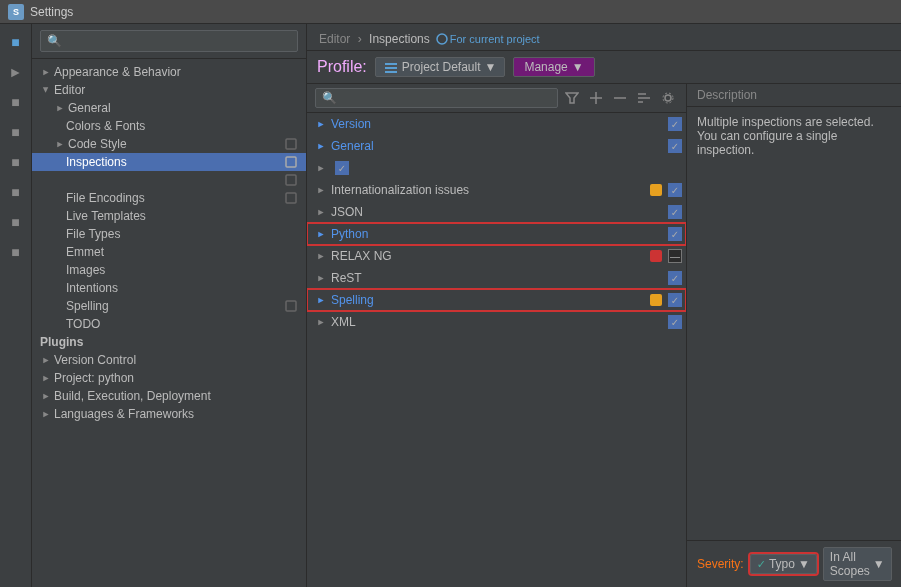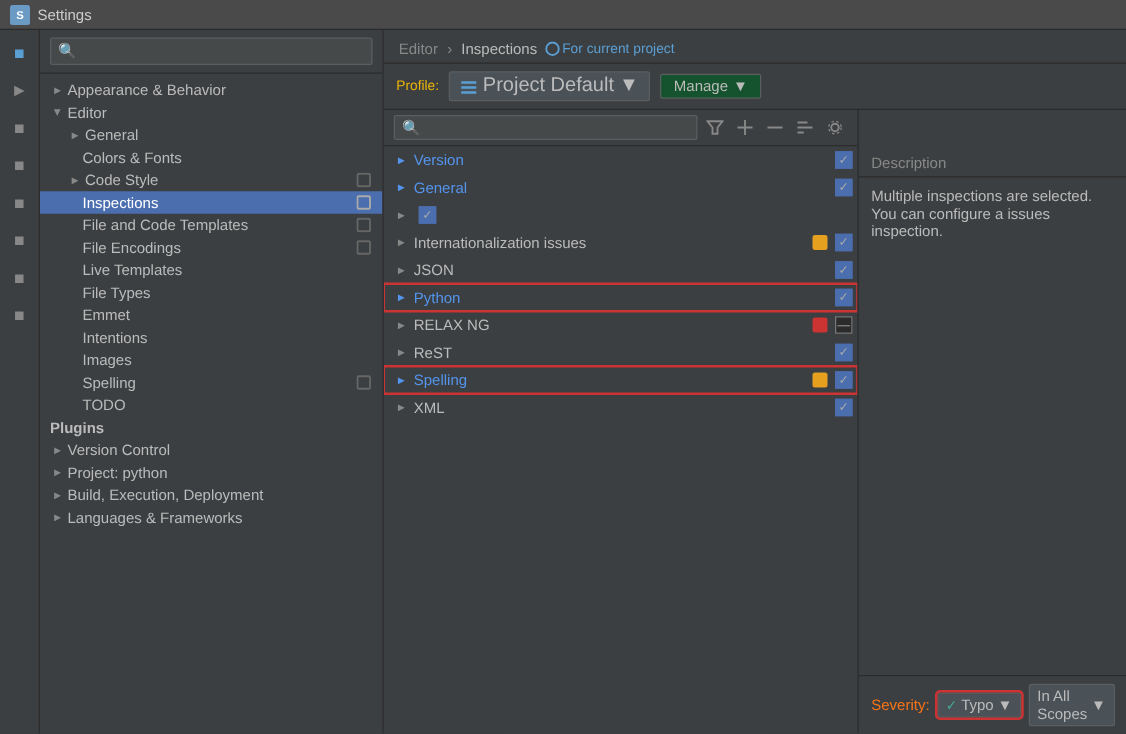--- a/index.html
+++ b/index.html
@@ -125,35 +125,35 @@
     .breadcrumb .current { color: #bbbbbb; }
     .main-toolbar {
       padding: 6px 10px;
       display: flex;
       align-items: center;
       gap: 8px;
       flex-shrink: 0;
       border-bottom: 1px solid #2b2b2b;
     }
     .profile-label {
-      color: #eab308;
-      font-size: 11px;
+      color: #f0abfc;
+      font-size: 16px;
     }
     .dropdown-btn {
       background: #4a5157;
       border: 1px solid #5a5e61;
       color: #bbbbbb;
       padding: 2px 8px;
-      font-size: 16px;
+      font-size: 12px;
       cursor: pointer;
       display: flex; align-items: center; gap: 4px;
       border-radius: 2px;
     }
     .manage-btn {
-      background: #14532d;
+      background: #701a75;
       border: 1px solid #5a5e61;
       color: #bbbbbb;
       padding: 2px 10px;
       font-size: 12px;
       cursor: pointer;
       display: flex; align-items: center; gap: 4px;
       border-radius: 2px;
       justify-content: center;
     }
     .content-area {
@@ -228,21 +228,20 @@
     .red-outline {
       outline: 2px solid #cc3333;
       outline-offset: -1px;
     }
     
     .description-panel {
       flex: 1;
       display: flex;
       flex-direction: column;
       overflow: hidden;
-      margin-top: 31px;
     }
     .description-header {
       padding: 4px 10px;
       font-size: 12px;
       color: #888;
       border-bottom: 1px solid #2b2b2b;
       flex-shrink: 0;
     }
     .description-body {
       flex: 1;
@@ -370,21 +369,20 @@
         <span class="item-label">Inspections</span>
         <div class="icon-badge">
           <svg width="12" height="12" viewBox="0 0 12 12">
               <rect x="1" y="1" width="10" height="10" rx="1" fill="none" stroke="#aaa" stroke-width="1.5"></rect>
             </svg>
         </div>
       </div>
 
       <div class="tree-item">
         <div class="indent" style="width:26px"></div>
-        <span class="item-label">File and Code Templates</span>
         <div class="icon-badge">
           <svg width="12" height="12" viewBox="0 0 12 12">
               <rect x="1" y="1" width="10" height="10" rx="1" fill="none" stroke="#666" stroke-width="1.5"></rect>
             </svg>
         </div>
       </div>
 
       <div class="tree-item">
         <div class="indent" style="width:26px"></div>
         <span class="item-label">File Encodings</span>
@@ -405,26 +403,26 @@
         <span class="item-label">File Types</span>
       </div>
 
       <div class="tree-item">
         <div class="indent" style="width:26px"></div>
         <span class="item-label">Emmet</span>
       </div>
 
       <div class="tree-item">
         <div class="indent" style="width:26px"></div>
+        <span class="item-label">Images</span>
+      </div>
+
+      <div class="tree-item">
+        <div class="indent" style="width:26px"></div>
         <span class="item-label">Intentions</span>
-      </div>
-
-      <div class="tree-item">
-        <div class="indent" style="width:26px"></div>
-        <span class="item-label">Images</span>
       </div>
 
       <div class="tree-item">
         <div class="indent" style="width:26px"></div>
         <span class="item-label">Spelling</span>
         <div class="icon-badge">
           <svg width="12" height="12" viewBox="0 0 12 12">
               <rect x="1" y="1" width="10" height="10" rx="1" fill="none" stroke="#666" stroke-width="1.5"></rect>
             </svg>
         </div>
@@ -611,21 +609,21 @@
               </div>
             <span class="insp-label">XML</span>
             <div class="checkbox checked">✓</div>
           </div>
         </div>
       </div>
 
       <div class="description-panel">
         <div class="description-header">Description</div>
         <div class="description-body">
-          <span>Multiple inspections are selected. You can configure a issues inspection.</span>
+          <span>Multiple inspections are selected. You can configure a single inspection.</span>
         </div>
         <div class="description-footer">
           <span class="severity-label">Severity:</span>
           <div class="severity-dropdown red-box">
             <span class="severity-check">✓</span>
             <span>Typo</span>
             <span>▼</span>
           </div>
           <div class="scope-dropdown">
             <span>In All Scopes</span>

